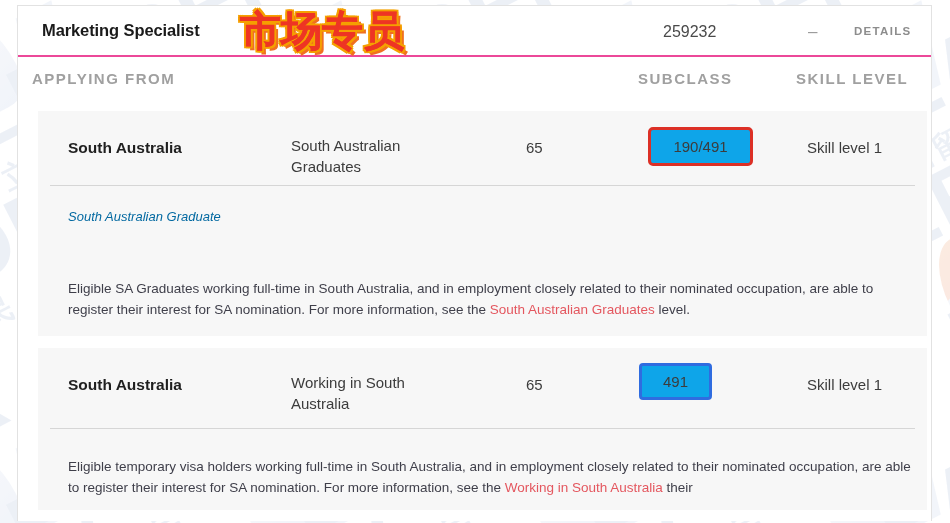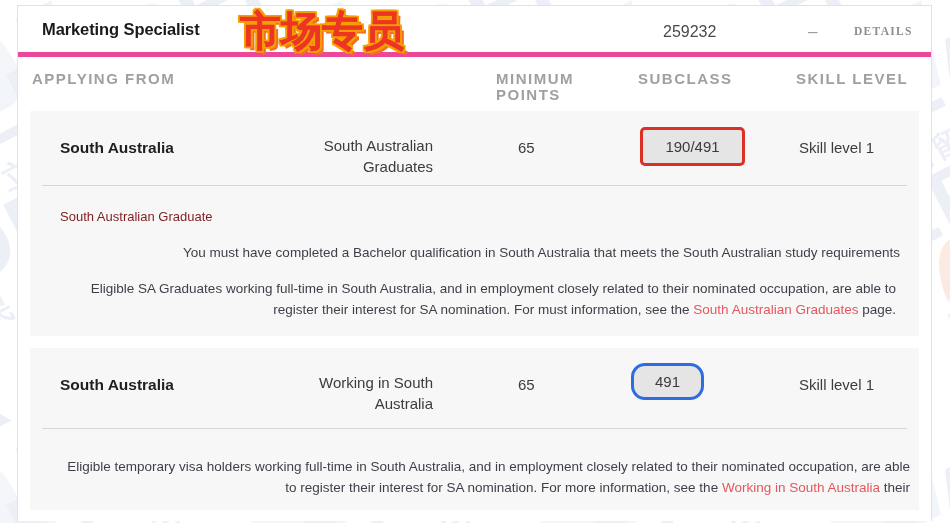--- a/index.html
+++ b/index.html
@@ -83,21 +83,21 @@
     border-bottom: none;
     background: #ffffff;
     box-sizing: border-box;
     z-index: 10;
   }
 
   
   #occ-header {
     position: relative;
     height: 51px;
-    border-bottom: 5px solid #ec4899;
+    border-bottom: 2px solid #ec4899;
     display: flex;
     align-items: center;
     padding: 0 15px 0 24px;
     box-sizing: border-box;
     text-align: center;
   }
   #occ-title {
     font-size: 16.5px;
     font-weight: bold;
     color: #1a1a1a;
@@ -139,21 +139,20 @@
   #occ-details {
     position: absolute;
     left: 836px;
     top: 0;
     line-height: 51px;
     font-size: 11.5px;
     font-weight: bold;
     letter-spacing: 1.3px;
     color: #8d8d8d;
     cursor: pointer;
-    font-family: Liberation Serif, serif;
   }
 
   
   #col-head {
     position: relative;
     height: 53px;
     background: #ffffff;
   }
   .col-label {
     position: absolute;
@@ -162,25 +161,24 @@
     font-weight: bold;
     letter-spacing: 1.5px;
     color: #a0a0a0;
     line-height: 16px;
     text-transform: uppercase;
   }
 
   
   .panel {
     position: absolute;
-    left: 12px;
+    left: 20px;
     width: 889px;
     background: #f7f7f7;
     box-sizing: border-box;
-    text-align: right;
   }
   #panel-1 { top: 105px; height: 225px; }
   #panel-2 { top: 342px; height: 162px; }
 
   .row {
     position: relative;
     height: 75px;
   }
   .row-sep {
     position: absolute;
@@ -200,42 +198,43 @@
     color: #1f1f1f;
     font-size: 15.5px;
   }
 
   .badge {
     position: absolute;
     box-sizing: border-box;
     display: flex;
     align-items: center;
     justify-content: center;
-    background: #e5e5e5;
+    background: #0ea5e9;
     font-size: 15px;
     color: #3c3c3c;
   }
   .badge-red {
     border: 3px solid #dc3026;
     border-radius: 5px;
   }
   .badge-blue {
     border: 3px solid #2f6ce0;
-    border-radius: 14px;
+    border-radius: 4px;
   }
 
   .body-text {
     position: absolute;
     font-size: 13.5px;
     color: #3f3f4a;
     line-height: 21px;
   }
   .body-head {
     font-size: 13px;
-    color: #7f1d1d;
+    color: #0369a1;
+    font-style: italic;
   }
   .body-link {
     color: #e4575f;
   }
 </style>
 </head>
 <body>
 
 <div id="watermark">
     <div class="wm-tile" style="left: -210px; top: -265px;"></div>
@@ -330,40 +329,38 @@
   <div id="occ-header">
     <span id="occ-title">Marketing Specialist</span>
     <span id="occ-cn">市场专员</span>
     <span id="occ-code">259232</span>
     <span id="occ-collapse">–</span>
     <span id="occ-details">DETAILS</span>
   </div>
 
   <div id="col-head">
     <span class="col-label" style="left:14px;  width:170px;">APPLYING FROM</span>
-    <span class="col-label" style="left:478px; width:82px;">MINIMUM POINTS</span>
     <span class="col-label" style="left:620px; width:130px;">SUBCLASS</span>
     <span class="col-label" style="left:778px; width:130px;">SKILL LEVEL</span>
   </div>
 
   <div class="panel" id="panel-1">
     <div class="row">
       <span class="cell cell-state" style="left:30px;  top:26px;">South Australia</span>
       <span class="cell" style="left:253px; top:24px; width:150px;">South Australian Graduates</span>
       <span class="cell" style="left:488px; top:26px;">65</span>
       <div class="badge badge-red" style="left:610px; top:16px; width:105px; height:39px;">
         <span>190/491</span>
       </div>
       <span class="cell" style="left:769px; top:26px;">Skill level 1</span>
       <div class="row-sep" style="top:74px;"></div>
     </div>
     <span class="body-text body-head" style="left:30px; top:95px;">South Australian Graduate</span>
-    <span class="body-text" style="left:30px; top:131px; width:840px;">You must have completed a Bachelor qualification in South Australia that meets the South Australian study requirements</span>
     <div class="body-text" style="left:30px; top:167px; width:836px;">
-      <span>Eligible SA Graduates working full-time in South Australia, and in employment closely related to their nominated occupation, are able to register their interest for SA nomination. For must information, see the </span><span class="body-link">South Australian Graduates</span><span> page.</span>
+      <span>Eligible SA Graduates working full-time in South Australia, and in employment closely related to their nominated occupation, are able to register their interest for SA nomination. For more information, see the </span><span class="body-link">South Australian Graduates</span><span> level.</span>
     </div>
   </div>
 
   <div class="panel" id="panel-2">
     <div class="row">
       <span class="cell cell-state" style="left:30px;  top:26px;">South Australia</span>
       <span class="cell" style="left:253px; top:24px; width:150px;">Working in South Australia</span>
       <span class="cell" style="left:488px; top:26px;">65</span>
       <div class="badge badge-blue" style="left:601px; top:15px; width:73px; height:37px;">
         <span>491</span>

